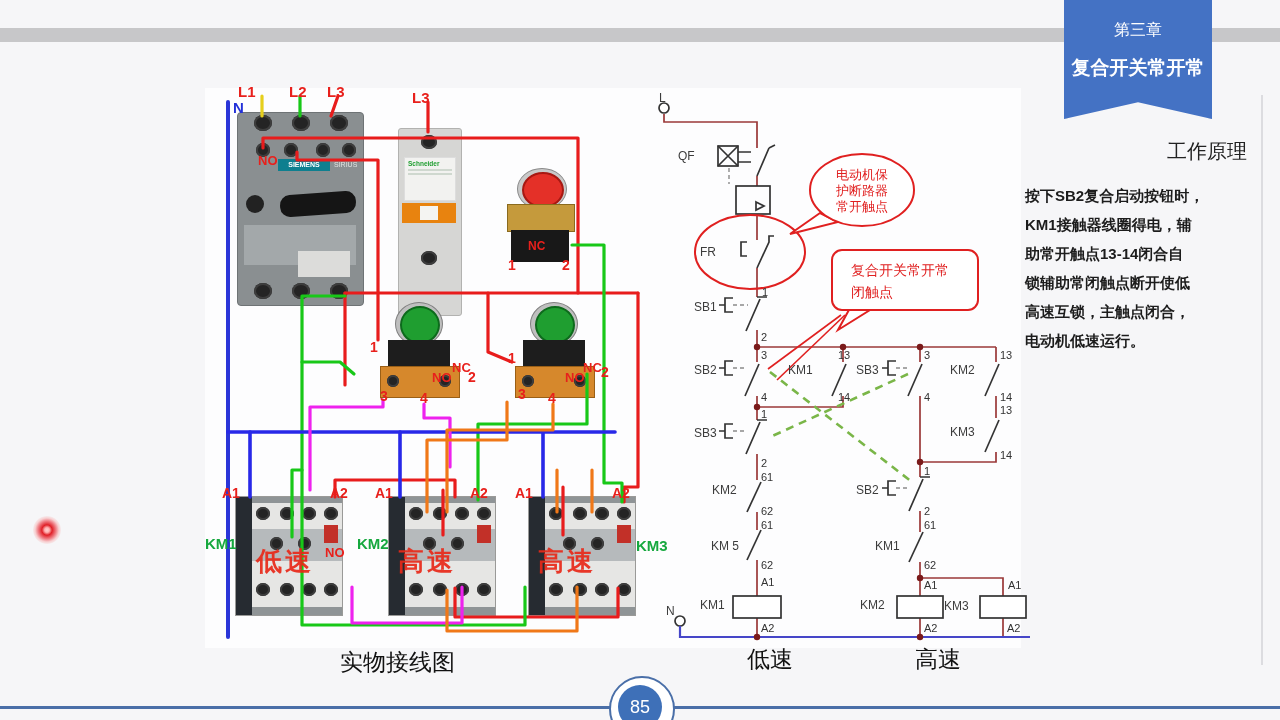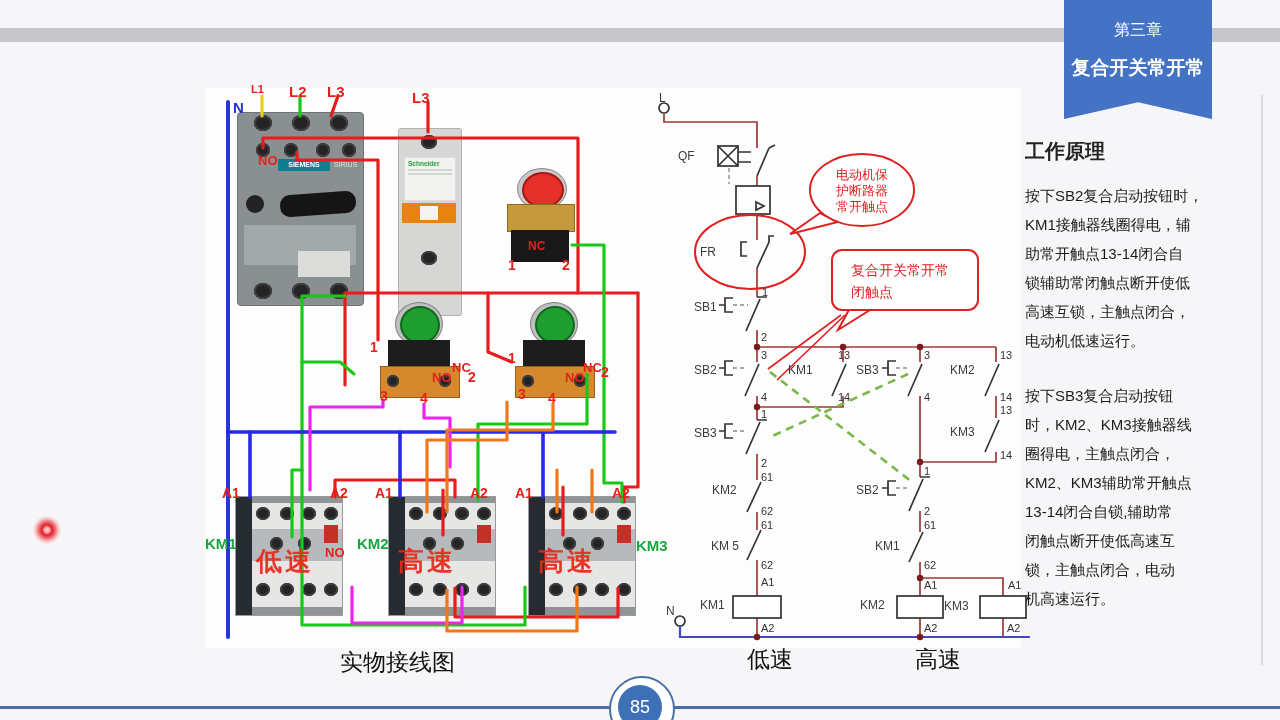--- a/index.html
+++ b/index.html
@@ -38,22 +38,22 @@
   .speed{position:absolute;z-index:40;font-size:26px;font-weight:bold;color:rgba(232,40,24,.92);
          letter-spacing:3px;line-height:1;}
   .schlab{position:absolute;z-index:40;font-size:12px;color:#3c3c3c;line-height:1;}
   .num{position:absolute;z-index:40;font-size:11px;color:#333;line-height:1;}
   .cap{position:absolute;z-index:40;font-size:23px;color:#111;line-height:1;}
   .bub{position:absolute;z-index:60;color:#e02020;white-space:pre-line;line-height:16px;
        font-size:13px;text-align:center;}
   #bubble2-text{font-size:14px;line-height:22px;text-align:left;}
   
   #principle{left:1025px;top:138px;width:222px;z-index:20;color:#1c1c1c;}
-  #principle h2{font-size:20px;font-weight:700;margin:0 0 16px 0;color:#222;}
-  #principle p{font-size:15px;line-height:29px;margin:0 0 26px 0;white-space:pre-line;}
+  #principle h2{font-size:20px;font-weight:400;margin:0 0 16px 0;color:#222;text-align:right;}
+  #principle p{font-size:15px;line-height:29px;margin:0 0 26px 0;white-space:pre-line;font-weight:bold;}
   svg{position:absolute;left:0;top:0;z-index:30;pointer-events:none;}
 </style>
 </head>
 <body>
 
 <div id="slide">
 
   <div class="abs" id="topstrip"></div>
   <div class="abs" id="panel"></div>
   <div class="abs" id="rightdivider"></div>
@@ -304,21 +304,21 @@
         <path d="M845,315 L777,380"></path>
     </g>
     <ellipse cx="750" cy="252" rx="55" ry="37" fill="none" stroke="#e02020" stroke-width="2"></ellipse>
     <polygon points="820,213 790,234 838,222" fill="#fff" stroke="#e02020" stroke-width="2"></polygon>
     <ellipse cx="862" cy="190" rx="52" ry="36" fill="#fff" stroke="#e02020" stroke-width="2"></ellipse>
     <polygon points="850,308 838,330 870,310" fill="#fff" stroke="#e02020" stroke-width="2"></polygon>
     <rect x="832" y="250" width="146" height="60" rx="10" fill="#fff" stroke="#e02020" stroke-width="2"></rect>
   </svg>
 
   <span class="pl blue" style="left:233px;top:100px;font-size:15px;">N</span>
-  <span class="pl" style="left:251px;top:84px;font-size:11px;">L1</span>
+  <span class="pl" style="left:238px;top:84px;font-size:15px;">L1</span>
   <span class="pl" style="left:289px;top:84px;font-size:15px;">L2</span>
   <span class="pl" style="left:327px;top:84px;font-size:15px;">L3</span>
   <span class="pl" style="left:412px;top:90px;font-size:15px;">L3</span>
   <span class="pl pl13" style="left:258px;top:154px;">NO</span>
   <span class="pl" style="left:528px;top:240px;font-size:12px;">NC</span>
   <span class="pl" style="left:508px;top:258px;">1</span>
   <span class="pl" style="left:562px;top:258px;">2</span>
 
   <span class="pl" style="left:370px;top:340px;">1</span>
   <span class="pl pl13" style="left:432px;top:371px;">NO</span>
@@ -410,28 +410,20 @@
 闭触点</div>
 
   <div class="abs" id="principle">
     <h2>工作原理</h2>
     <p>按下SB2复合启动按钮时，
 KM1接触器线圈得电，辅
 助常开触点13-14闭合自
 锁辅助常闭触点断开使低
 高速互锁，主触点闭合，
 电动机低速运行。</p>
-    <p>按下SB3复合启动按钮
-时，KM2、KM3接触器线
-圈得电，主触点闭合，
-KM2、KM3辅助常开触点
-13-14闭合自锁,辅助常
-闭触点断开使低高速互
-锁，主触点闭合，电动
-机高速运行。</p>
   </div>
 
   <div class="abs" id="bottomline"></div>
   <div class="abs" id="badge-outer"></div>
   <div class="abs" id="badge-inner">85</div>
   <div class="abs" id="laser"></div>
 
 </div>
 
 </body></html>

